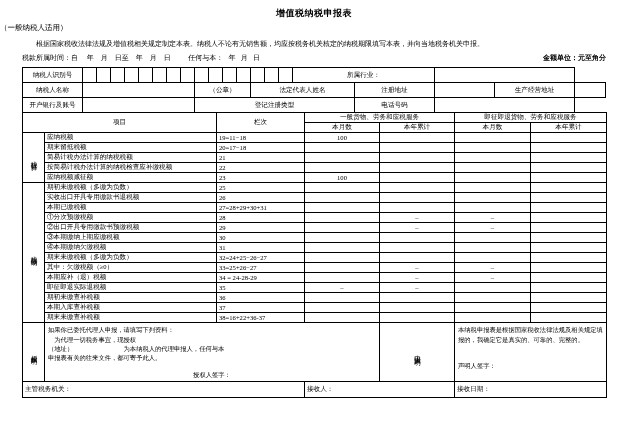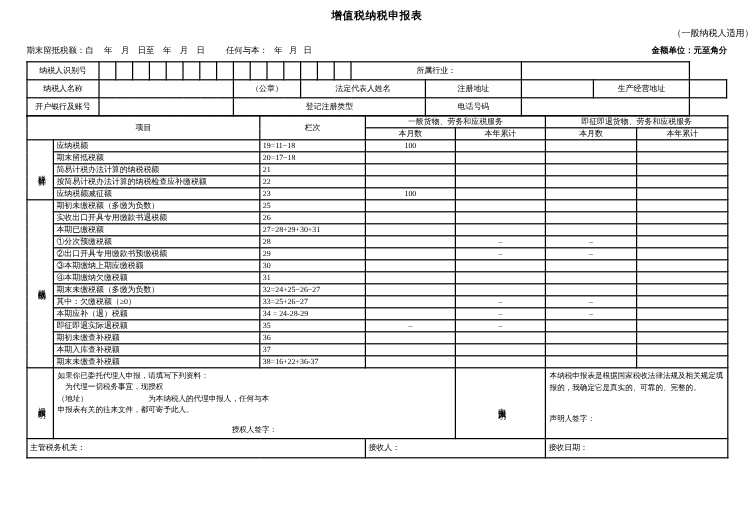--- a/index.html
+++ b/index.html
@@ -6,21 +6,21 @@
   body{
     width:628px;height:429px;
     background:#ffffff;
     font-family:"Liberation Serif", serif;
     color:#000;
     font-size:7px;
     -webkit-font-smoothing:none;
   }
   .page{position:relative;width:628px;height:429px;padding:0;box-sizing:border-box;}
   .title{text-align:center;font-weight:bold;font-size:9px;margin-top:7px;letter-spacing:0.5px;}
-  .subtitle{text-align:right;font-size:7.5px;margin-top:3px;}
+  .subtitle{text-align:left;font-size:7.5px;margin-top:3px;}
   .intro{margin:6px 22px 0 22px;font-size:7px;line-height:1.45;text-indent:14px;text-align:justify;}
   .periodrow{margin:4px 22px 0 22px;font-size:7px;display:flex;justify-content:space-between;}
   .periodrow .left{white-space:nowrap;}
   .periodrow .right{white-space:nowrap;font-weight:bold;}
   table{border-collapse:collapse;table-layout:fixed;}
   .tblwrap{margin:4px 22px 0 22px;}
   td,th{border:0.6px solid #000;font-weight:normal;font-size:6.6px;padding:0;vertical-align:middle;}
   .c{text-align:center;}
   .l{text-align:left;padding-left:2px;}
   .r{text-align:right;padding-right:2px;}
@@ -37,24 +37,25 @@
   .footrow td{height:15px;font-size:6.6px;}
   .topinfo td{height:14px;}
 </style>
 </head>
 <body>
 
 <div class="page">
 
   <div class="title">增值税纳税申报表</div>
   <div class="subtitle">（一般纳税人适用）</div>
+  <div class="intro">根据国家税收法律法规及增值税相关规定制定本表。纳税人不论有无销售额，均应按税务机关核定的纳税期限填写本表，并向当地税务机关申报。</div>
 
   <div class="periodrow">
     <span class="left">
-      <span>期末留抵税额：自</span>&nbsp;&nbsp;&nbsp;&nbsp;
+      <span>税款所属时间：自</span>&nbsp;&nbsp;&nbsp;&nbsp;
       <span>年</span>&nbsp;&nbsp;&nbsp;
       <span>月</span>&nbsp;&nbsp;&nbsp;
       <span>日至</span>&nbsp;&nbsp;&nbsp;
       <span>年</span>&nbsp;&nbsp;&nbsp;
       <span>月</span>&nbsp;&nbsp;&nbsp;
       <span>日</span>
       &nbsp;&nbsp;&nbsp;&nbsp;&nbsp;&nbsp;&nbsp;&nbsp;
       <span>任何与本：</span>&nbsp;&nbsp;
       <span>年</span>&nbsp;&nbsp;
       <span>月</span>&nbsp;&nbsp;

